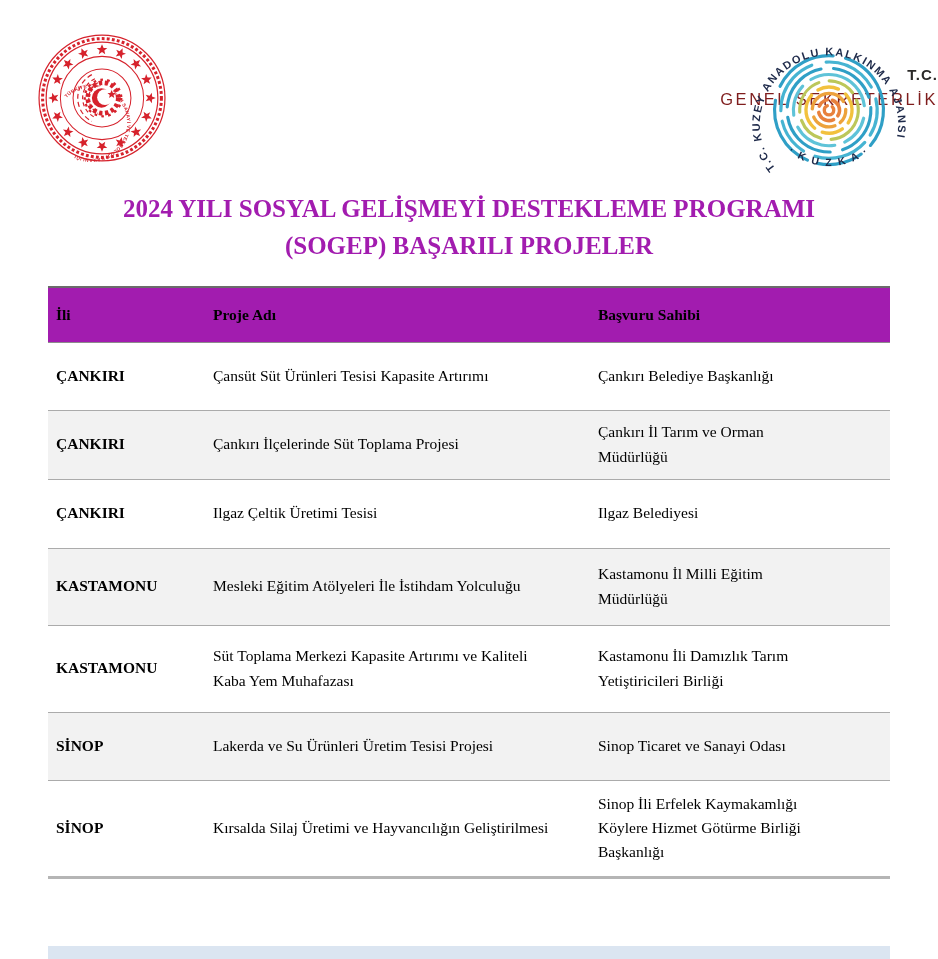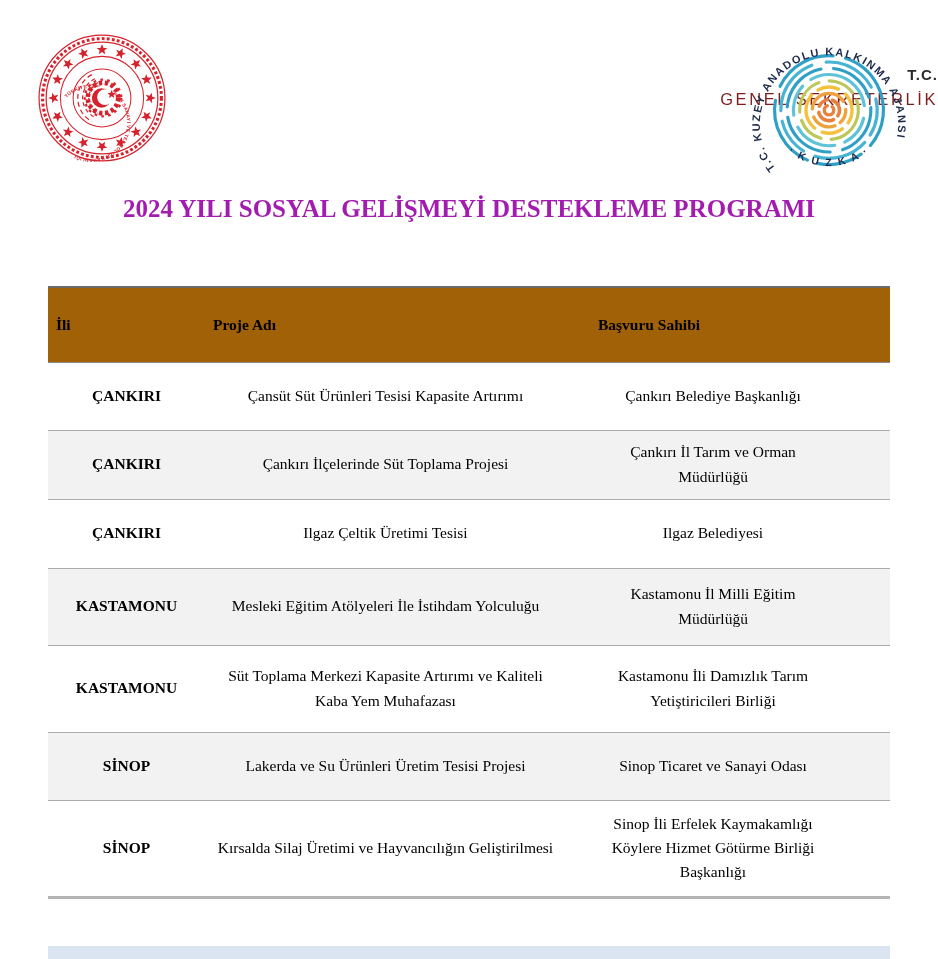--- a/index.html
+++ b/index.html
@@ -33,31 +33,31 @@
   
   table.projects{
     position:absolute;left:48px;top:286px;width:842px;
     border-collapse:collapse;table-layout:fixed;
     font-size:15.5px;color:#000;
   }
   table.projects col.c-il{width:157px;}
   table.projects col.c-proje{width:385px;}
   table.projects col.c-sahibi{width:300px;}
   table.projects thead tr{
-    background:#a16207;
+    background:#a21caf;
     border-top:2px solid #6b6b6b;
     border-bottom:1px solid #8c8c8c;
-    height:75px;
+    height:55px;
   }
   table.projects th{
     text-align:left;font-weight:bold;vertical-align:middle;
     padding:0 8px;
   }
   table.projects td{
-    vertical-align:middle;text-align:center;
+    vertical-align:middle;text-align:left;
     padding:6px 8px;
     line-height:1.55;
   }
   table.projects td.il{font-weight:bold;}
   table.projects td.proje{padding-right:32px;}
   table.projects td.sahibi{padding-right:62px;}
   table.projects tbody tr{border-bottom:1px solid #ababab;}
   table.projects tbody tr.alt{background:#f2f2f2;}
   table.projects tbody tr:last-child{border-bottom:3px solid #b5b5b5;}
   
@@ -144,20 +144,21 @@
     <text font-family="Liberation Sans, DejaVu Sans, sans-serif" font-size="10.5" font-weight="bold" fill="#1e2a4a" letter-spacing="1.6">
       <textPath href="#karctop" startOffset="6">T.C. KUZEY ANADOLU KALKINMA AJANSI</textPath>
     </text>
     <text font-family="Liberation Sans, DejaVu Sans, sans-serif" font-size="10" font-weight="bold" fill="#1e2a4a" letter-spacing="2" text-anchor="middle">
       <textPath href="#karcbottom" startOffset="50%">·  K U Z K A  ·</textPath>
     </text>
   </svg>
 
   <div class="doc-title">
     <div>2024 YILI SOSYAL GELİŞMEYİ DESTEKLEME PROGRAMI</div>
+    <div>(SOGEP) BAŞARILI PROJELER</div>
   </div>
 
   <table class="projects">
     <colgroup>
         <col class="c-il">
         <col class="c-proje">
         <col class="c-sahibi">
       </colgroup>
     <thead>
       <tr>

